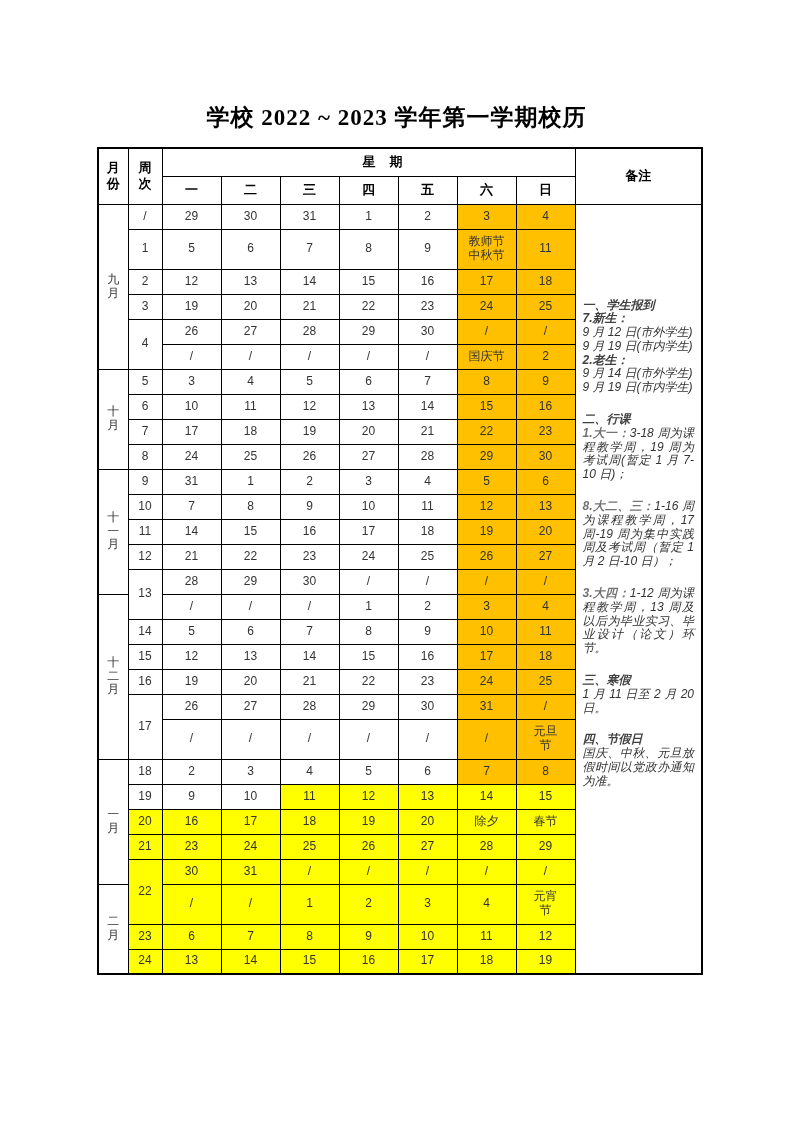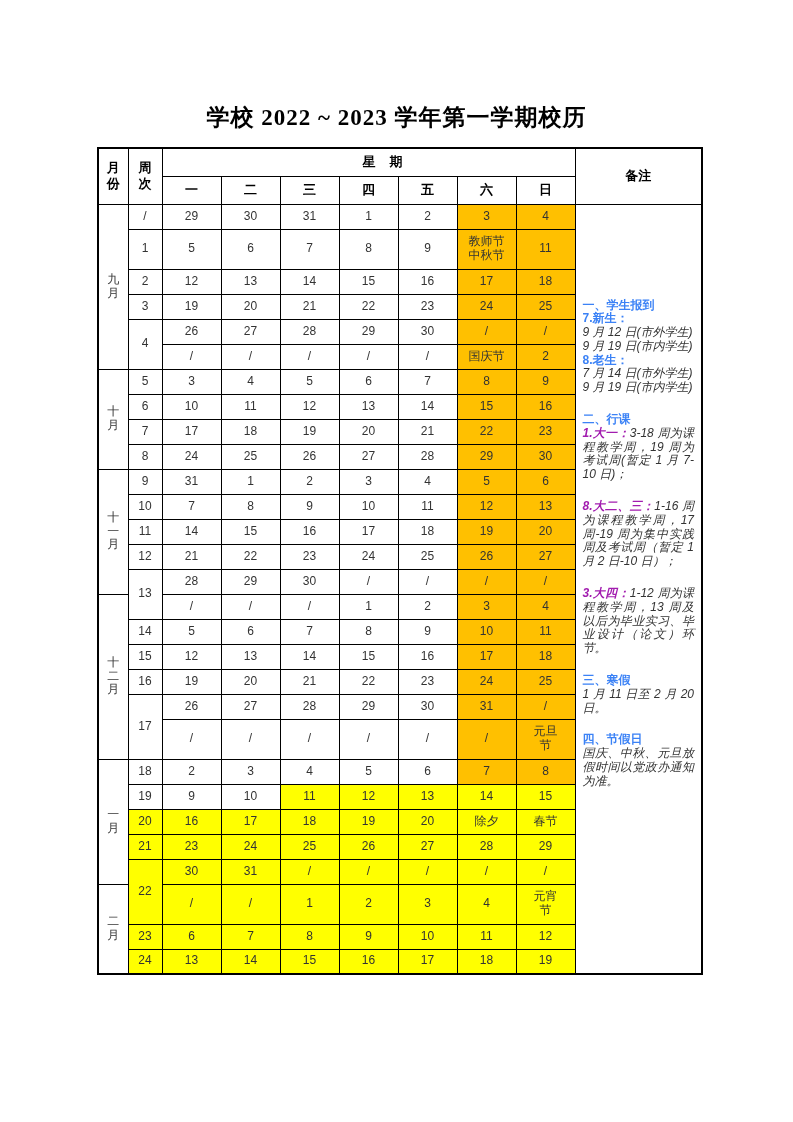--- a/index.html
+++ b/index.html
@@ -28,23 +28,23 @@
   .cal tbody td { font-size:12px; color:#333; height:25px; line-height:1.15; }
   .cal tr.tall td { height:40px; }
   td.month-cell { font-size:13px; color:#222; line-height:1.55; }
   td.week-cell { font-size:12px; }
   .bg-o { background:var(--orange); }
   .bg-y { background:var(--yellow); }
   td.notes-cell {
     vertical-align:top; text-align:left; padding:94px 7px 6px 7px;
     font-size:11px; color:#1a1a1a; line-height:1.55; white-space:normal;
   }
-  .n-h { font-weight:bold; color:#3b82f6; }
+  .n-h { font-weight:bold; color:#404040;font-style:italic; }
   .n-p { text-align:justify;font-style:italic; }
-  .n-b { font-weight:bold; color:#a21caf; }
+  .n-b { font-weight:bold; color:#737373; }
   .n-sp { height:18px; }
 </style>
 </head>
 <body>
 
 <div class="page">
   <h1 class="title">学校 2022 ~ 2023 学年第一学期校历</h1>
 
   <table class="cal">
     <colgroup>
@@ -88,22 +88,22 @@
           <td>31</td>
           <td>1</td>
           <td>2</td>
           <td class="bg-o">3</td>
           <td class="bg-o">4</td>
           <td class="notes-cell" rowspan="29" style="vertical-align:top;">
             <div class="n-h">一、学生报到</div>
             <div class="n-h">7.新生：</div>
             <div class="n-p">9 月 12 日(市外学生)</div>
             <div class="n-p">9 月 19 日(市内学生)</div>
-            <div class="n-h">8.老生：</div>
-            <div class="n-p">7 月 14 日(市外学生)</div>
+            <div class="n-h">2.老生：</div>
+            <div class="n-p">9 月 14 日(市外学生)</div>
             <div class="n-p">9 月 19 日(市内学生)</div>
             <div class="n-sp"></div>
             <div class="n-h">二、行课</div>
             <div class="n-p"><span class="n-b">1.大一：</span>3-18 周为课程教学周，19 周为考试周(暂定 1 月 7-10 日)；</div>
             <div class="n-sp"></div>
             <div class="n-p"><span class="n-b">8.大二、三：</span>1-16 周为课程教学周，17 周-19 周为集中实践周及考试周（暂定 1 月 2 日-10 日）；</div>
             <div class="n-sp"></div>
             <div class="n-p"><span class="n-b">3.大四：</span>1-12 周为课程教学周，13 周及以后为毕业实习、毕业设计（论文）环节。</div>
             <div class="n-sp"></div>
             <div class="n-h">三、寒假</div>

